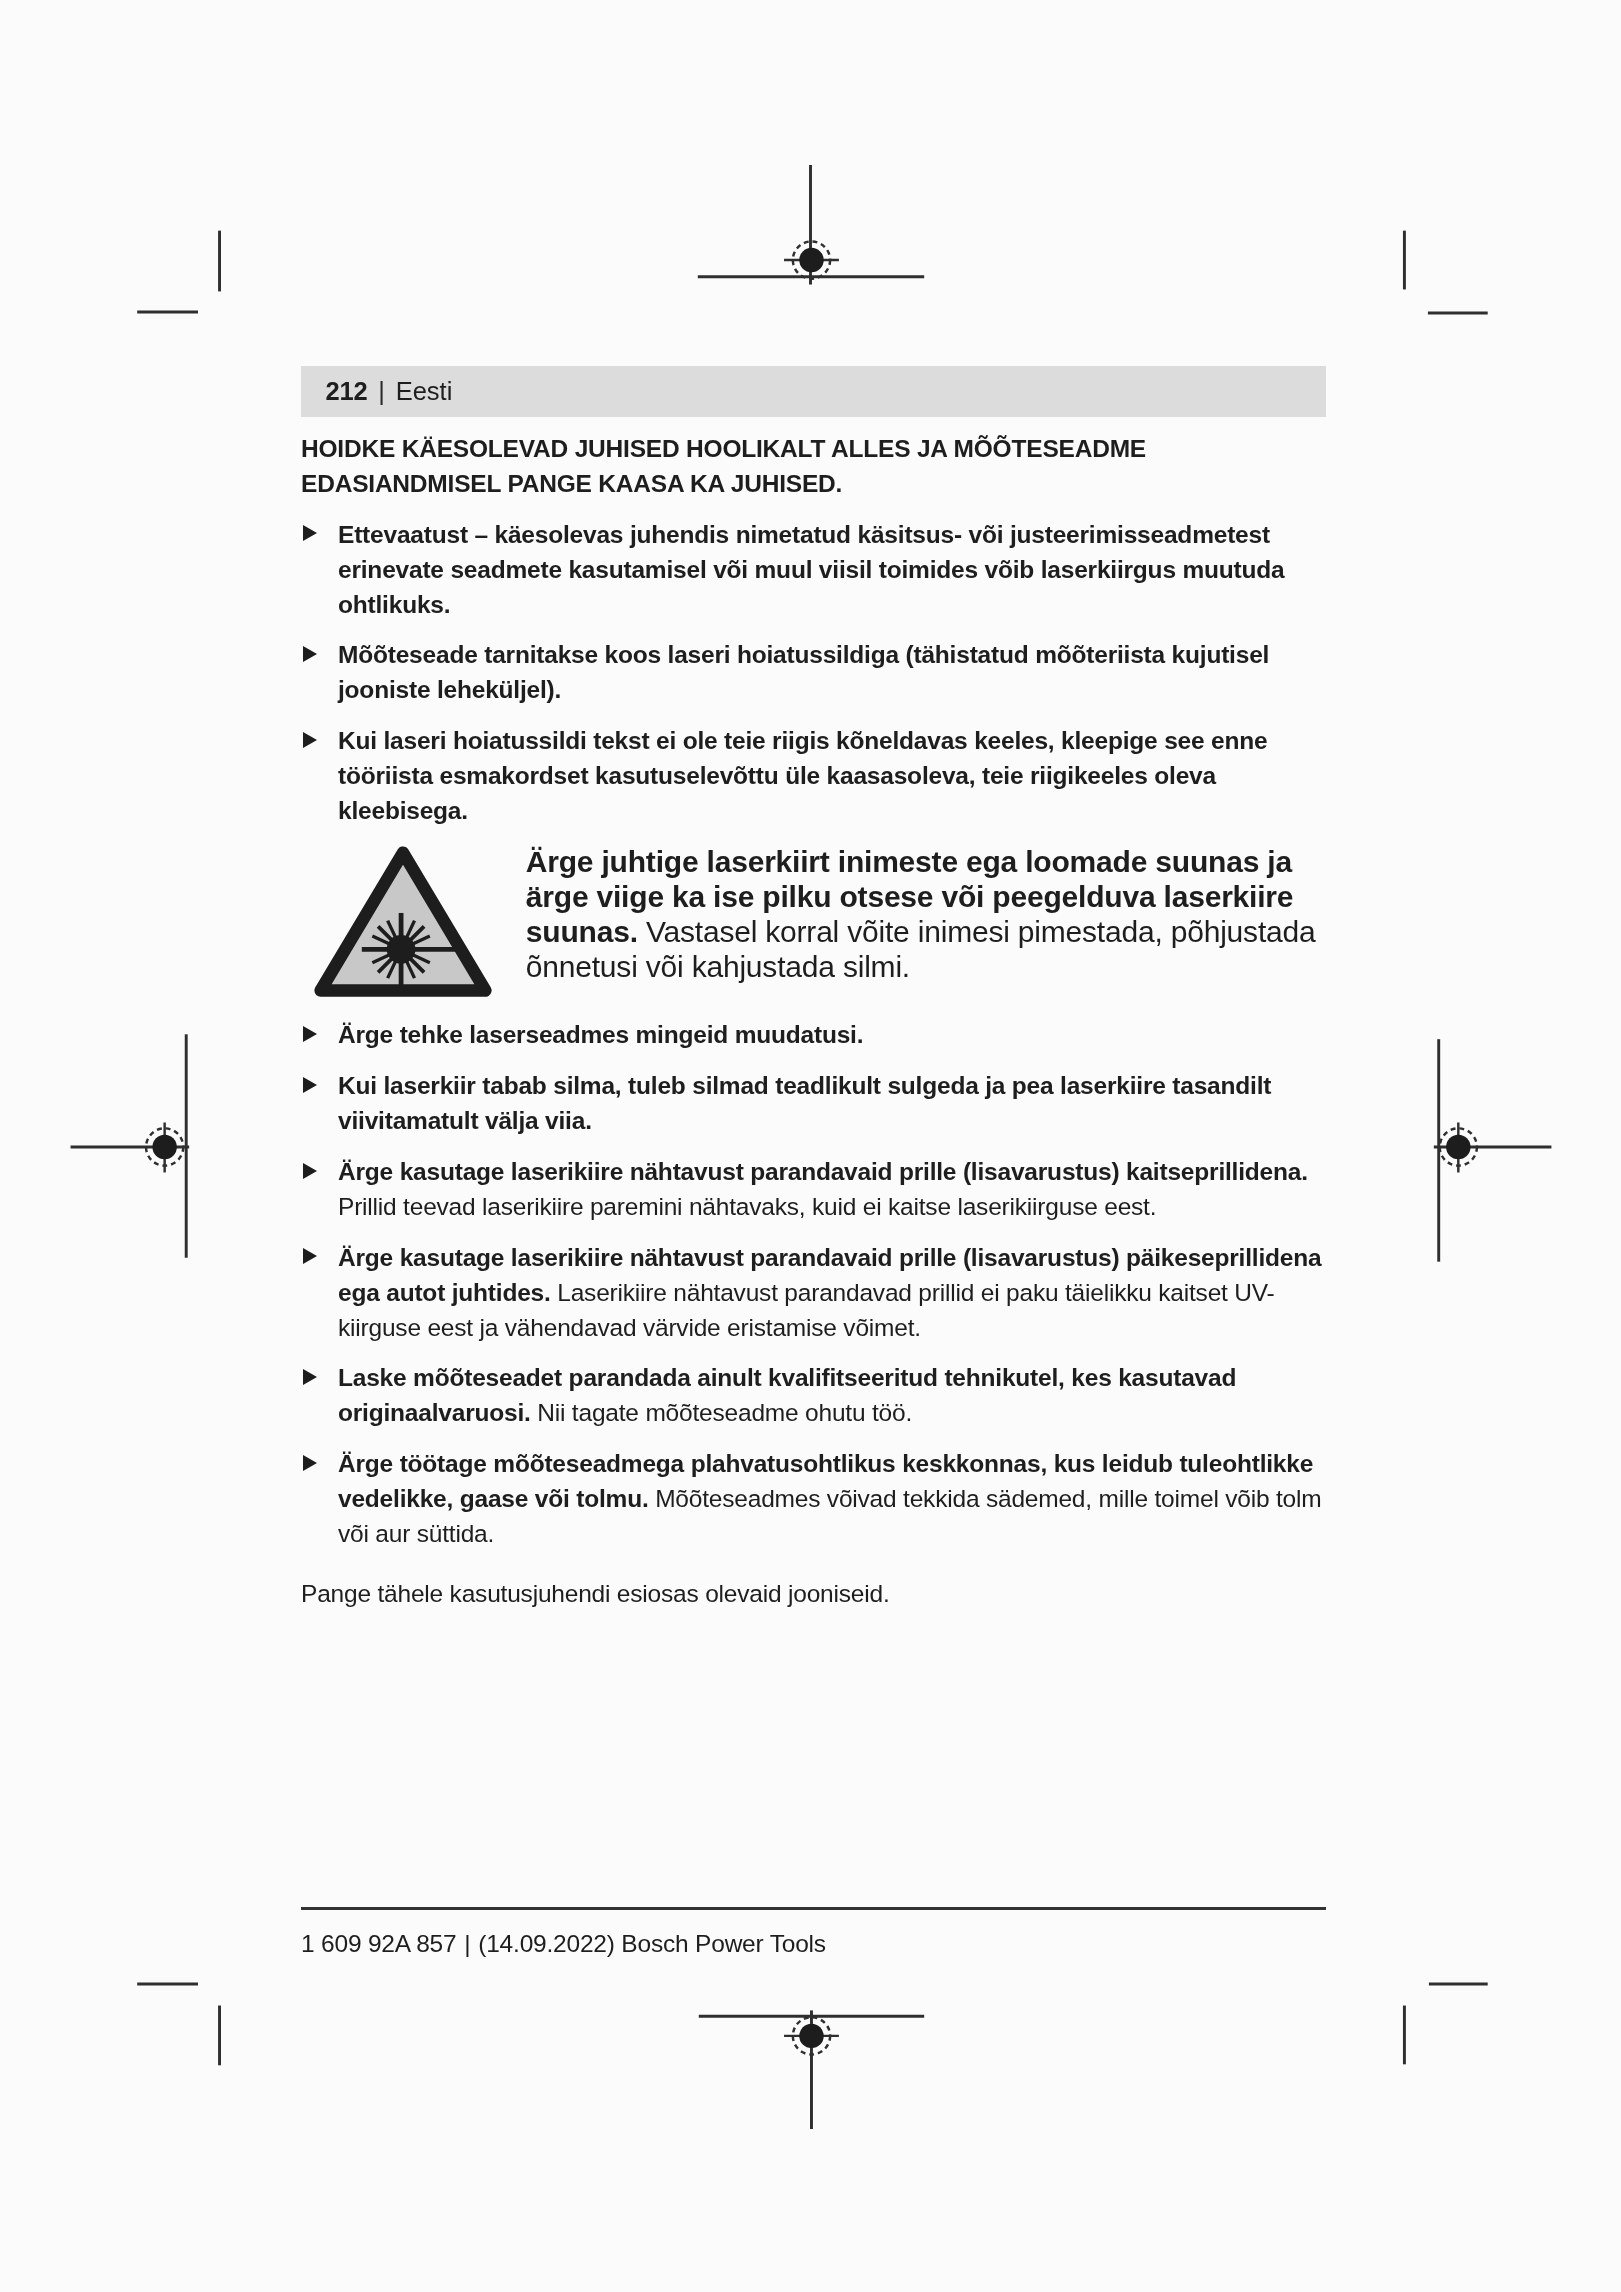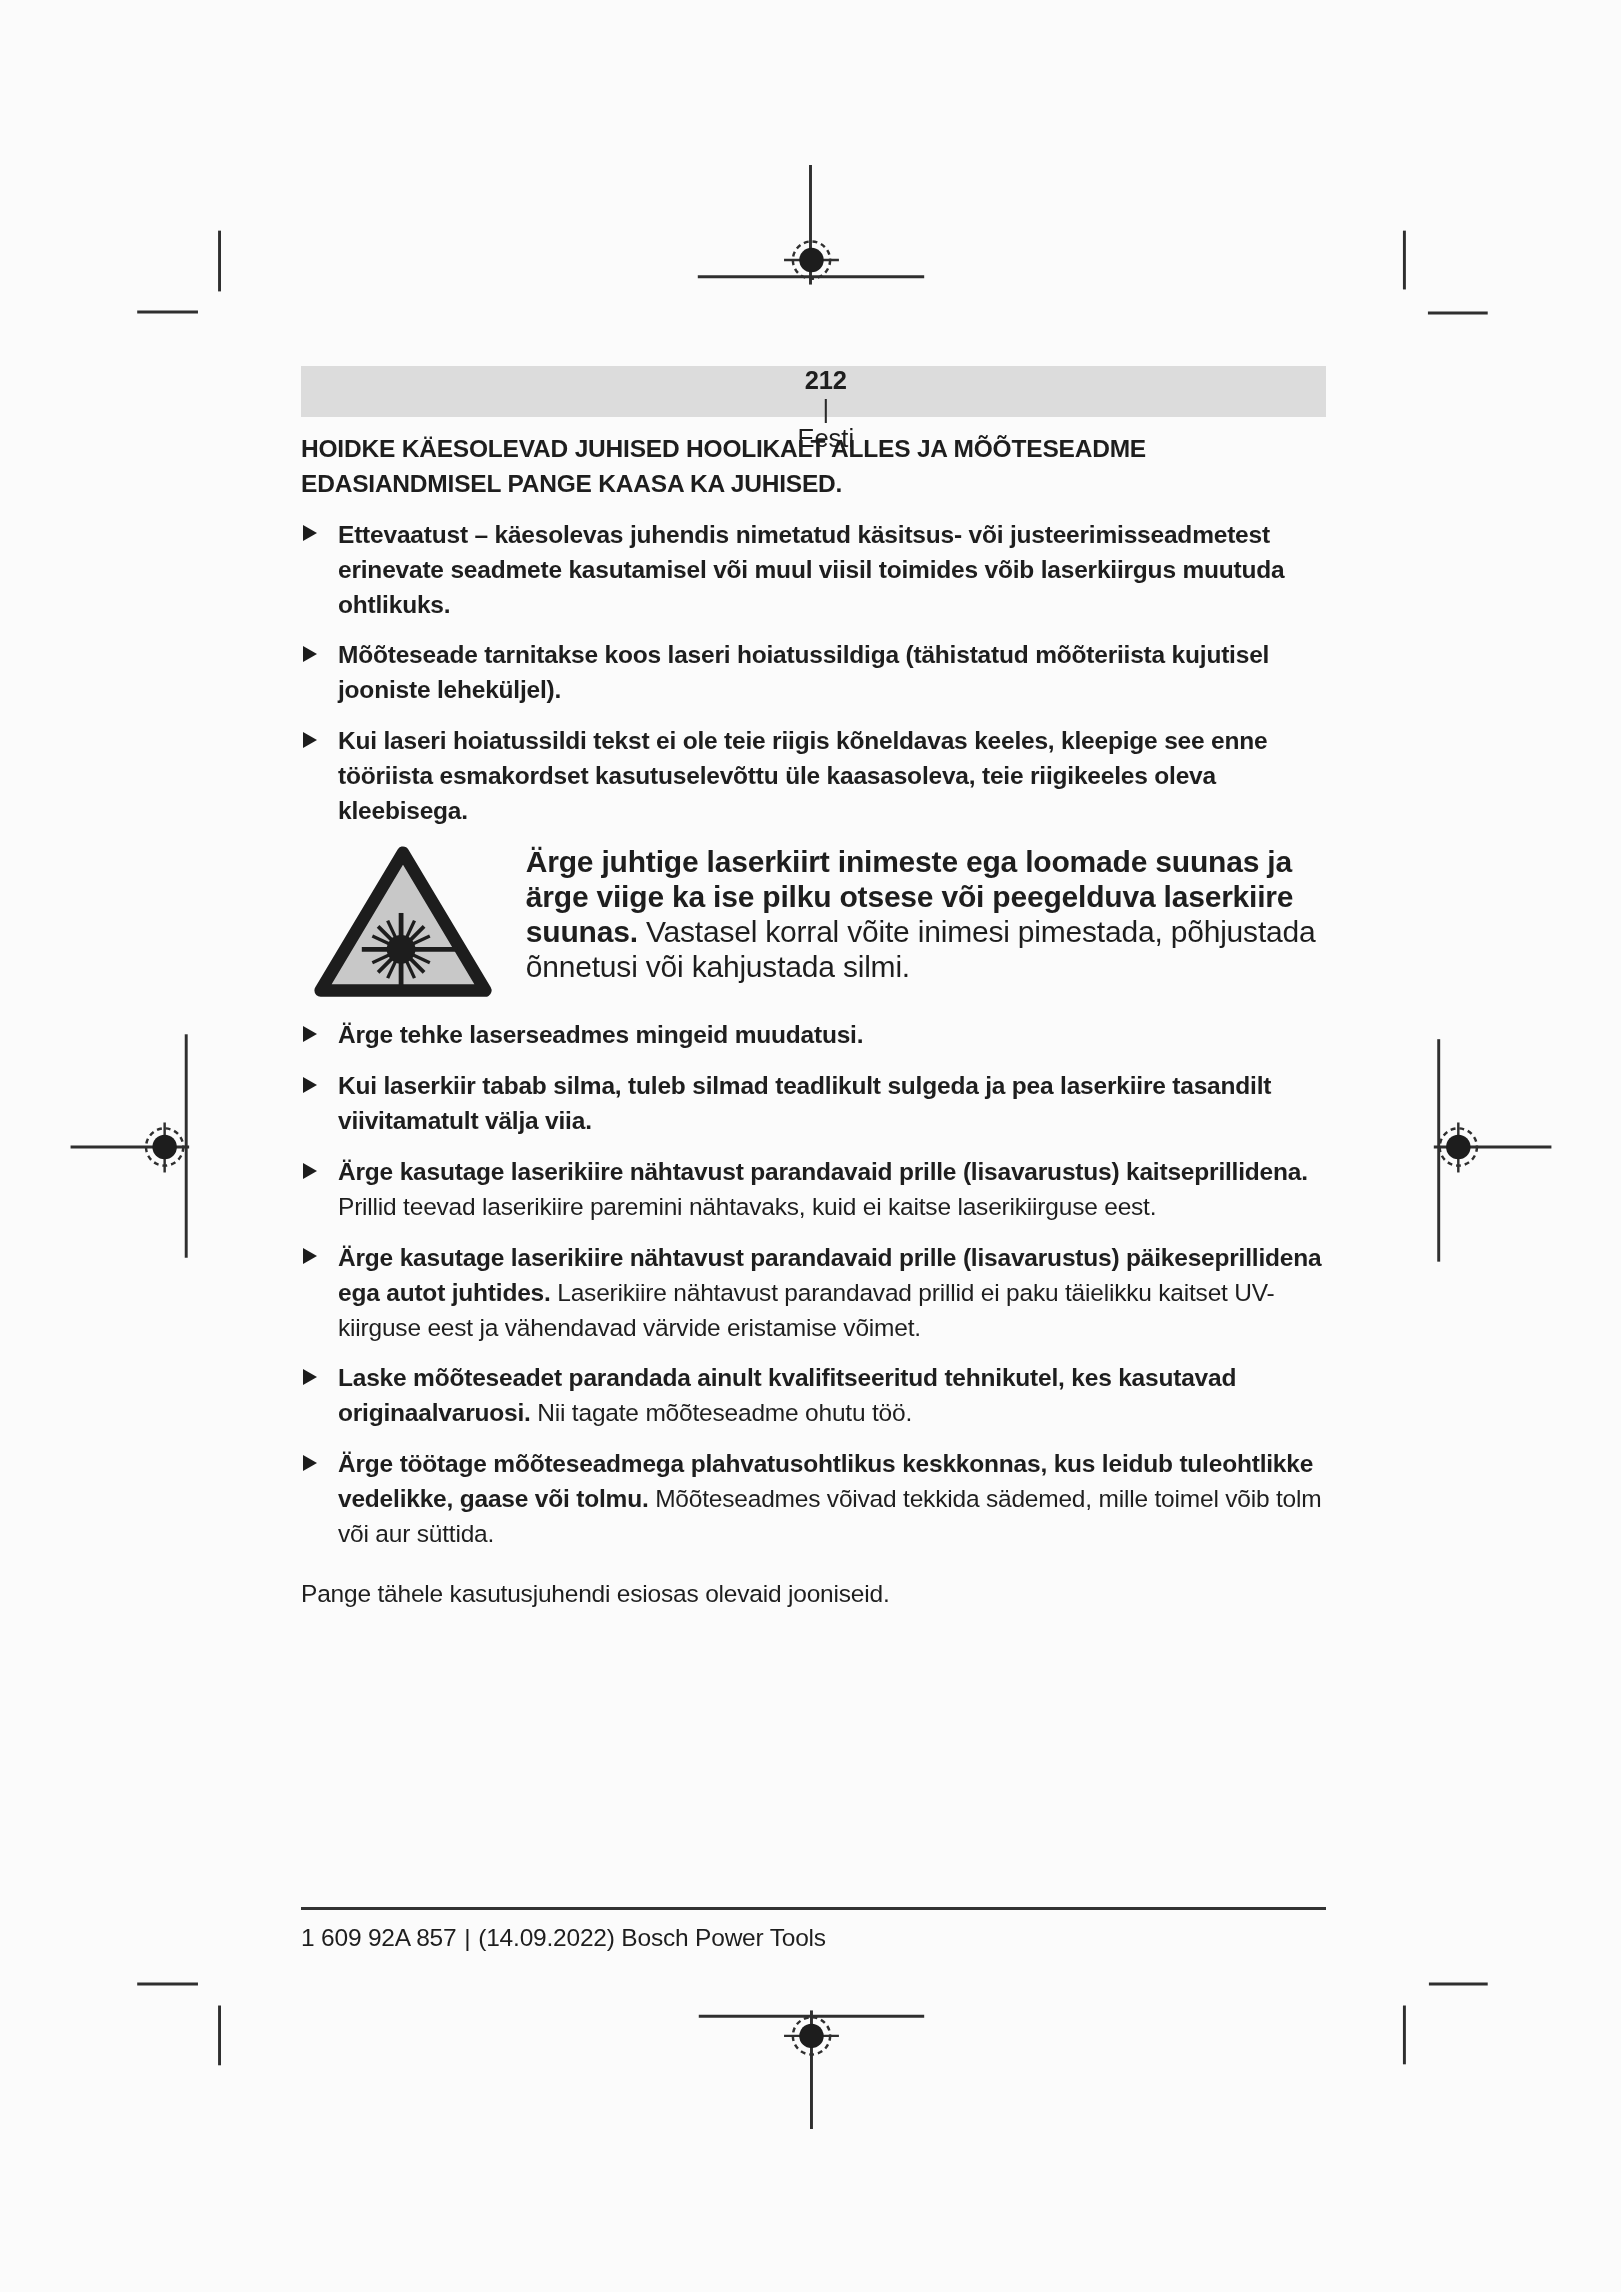--- a/index.html
+++ b/index.html
@@ -11,21 +11,20 @@
     color:#1e1e1e;
     overflow:hidden;
   }
   .content { position:absolute; left:301px; top:366px; width:1025px; }
 
   .pagebar {
     height:51px; background:#dcdcdc;
     display:flex; align-items:center;
     padding-left:24.5px; box-sizing:border-box;
     font-size:25.5px;
-    flex-direction:column;
   }
   .pagebar .num { font-weight:bold; letter-spacing:-0.2px; }
   .pagebar .sep { margin:0 10.8px; font-weight:400; color:#2a2a2a; }
 
   .keep {
     font-weight:bold; font-size:24.5px; line-height:35px;
     letter-spacing:-0.2px; margin-top:14px;
   }
 
   ul.safety { list-style:none; margin:0; padding:0; }
@@ -45,21 +44,21 @@
   .warn-text { margin-left:32px; font-size:30px; line-height:35px; letter-spacing:-0.2px; }
 
   h1.section {
     font-size:42px; font-weight:bold; letter-spacing:-0.6px;
     margin:51px 0 0 0; line-height:51px;
   }
   .section-intro { font-size:24.5px; letter-spacing:-0.2px; margin-top:25.5px; line-height:35px; }
 
   .footer {
     position:absolute; left:301px; top:1907px; width:1025px;
-    border-top:3.9px solid #333333; padding-top:14px;
+    border-top:3.9px solid #333333; padding-top:20px;
     font-size:24.5px; letter-spacing:-0.2px;
   }
   .footer .sep { margin:0 7.8px; }
 
   .marks { position:absolute; left:0; top:0; width:1621px; height:2293px; pointer-events:none; }
 </style>
 </head>
 <body>
 
 <div class="page">

